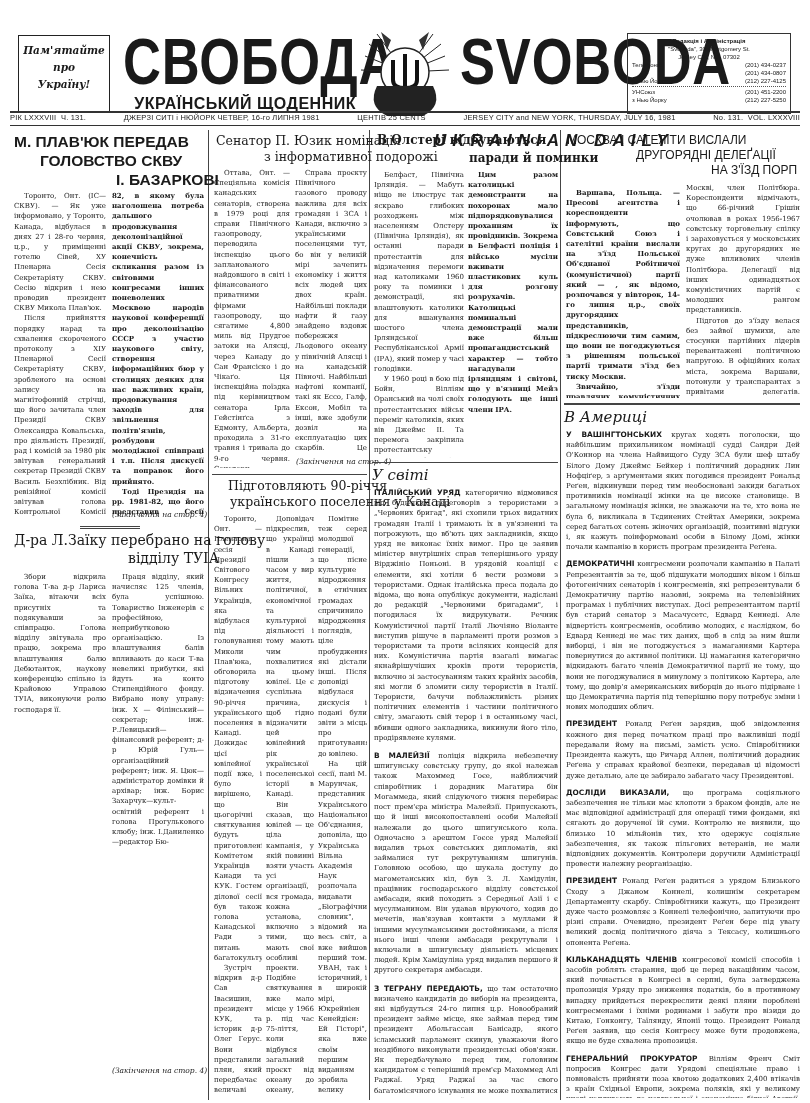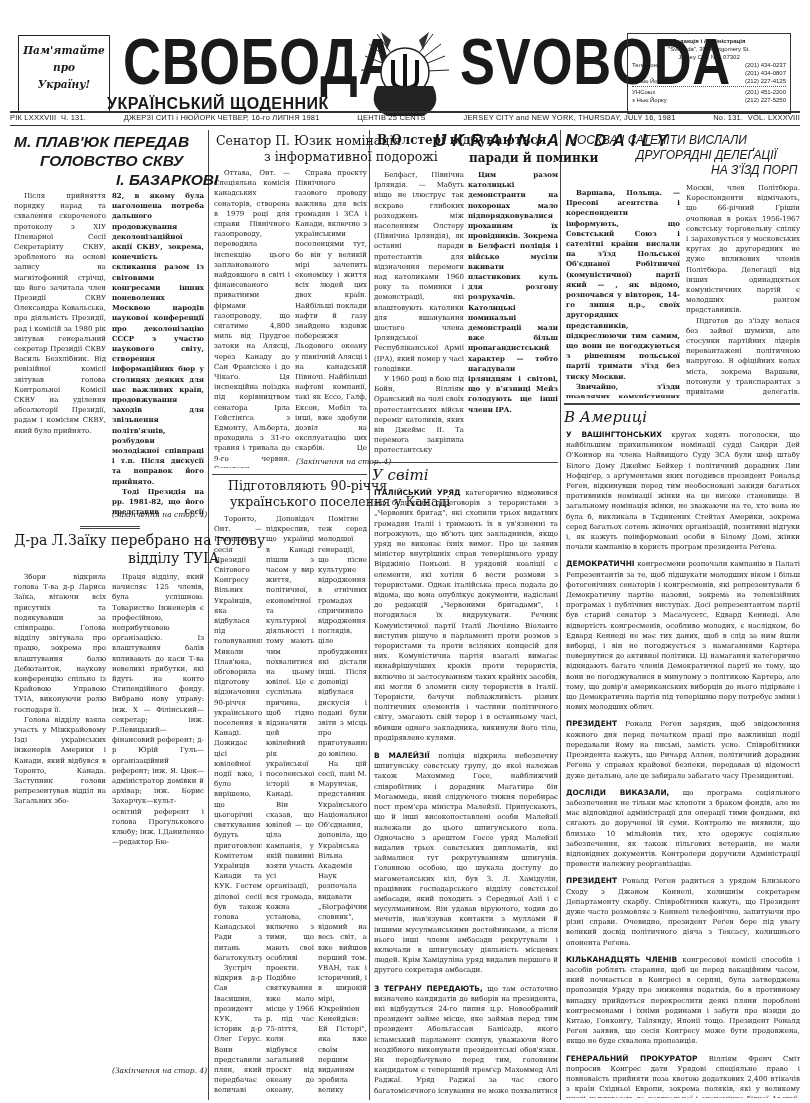--- a/index.html
+++ b/index.html
@@ -8,41 +8,41 @@
   .promo{left:18px;top:35px;width:92px;height:78px;border:1.5px solid #222;text-align:center;font-family:"DejaVu Serif",serif;font-style:italic;font-weight:bold;font-size:10.5px;line-height:17px;padding-top:6px;box-sizing:border-box;}
   .mast{font-family:"Liberation Sans",sans-serif;font-weight:bold;font-size:64px;letter-spacing:1px;line-height:64px;transform:scaleX(0.82);transform-origin:left top;}
   .mast-sub{font-family:"Liberation Sans",sans-serif;font-weight:bold;font-size:16px;letter-spacing:0.5px;}
   .mast-en{font-family:"Liberation Sans",sans-serif;font-weight:bold;font-style:italic;font-size:17px;letter-spacing:6px;}
   .emblem{left:357px;top:26px;width:96px;height:92px;}
   .contact{left:627px;top:33px;width:164px;height:81px;border:1.5px solid #333;font-family:"Liberation Sans",sans-serif;font-size:6px;line-height:8px;padding:3px 4px;box-sizing:border-box;}
   .contact .c-title{text-align:center;font-weight:bold;}
   .contact .c-row{display:flex;justify-content:space-between;}
   .rule{left:10px;width:790px;height:0;border-top:1.5px solid #333;}
   .dateline{left:10px;top:113px;width:790px;display:flex;justify-content:space-between;font-family:"Liberation Sans",sans-serif;font-size:7.5px;letter-spacing:0.2px;}
-  .head-sans{font-family:"Liberation Sans",sans-serif;font-weight:bold;font-style:italic;}
+  .head-sans{font-family:"Liberation Sans",sans-serif;font-weight:bold;}
   .head-serif{font-family:"DejaVu Serif",serif;}
   .col{position:absolute;overflow:hidden;font-size:7px;line-height:10.2px;text-align:justify;}
   .col p{margin:0;text-indent:10px;}
   .vrule{position:absolute;width:0;border-left:1px solid #444;}
   .hrule{position:absolute;height:0;border-top:1px solid #444;}
   .cont{font-style:italic;font-size:7.5px;}
   .section-title{font-family:"DejaVu Serif",serif;font-style:italic;font-size:15px;}
   .caps{font-weight:bold;font-family:"DejaVu Sans",sans-serif;font-size:7.4px;}
 </style>
 </head>
 <body>
 
 <div class="abs promo">
   <div>Пам'ятайте</div>
   <div>про</div>
   <div>Україну!</div>
 </div>
 
 <div class="abs mast" style="left:123px;top:30px;">СВОБОДА</div>
-<div class="abs mast-sub" style="left:80px;top:95px;width:276px;text-align:center;">УКРАЇНСЬКИЙ ЩОДЕННИК</div>
+<div class="abs mast-sub" style="left:80px;top:95px;width:276px;text-align:right;">УКРАЇНСЬКИЙ ЩОДЕННИК</div>
 
 <div class="abs emblem">
   <svg width="96" height="92" viewBox="0 0 96 92">
     <g stroke="#222" stroke-width="1">
       <line x1="48" y1="46" x2="8" y2="30"></line>
         <line x1="48" y1="46" x2="12" y2="18"></line>
       <line x1="48" y1="46" x2="20" y2="8"></line>
         <line x1="48" y1="46" x2="88" y2="30"></line>
       <line x1="48" y1="46" x2="84" y2="18"></line>
         <line x1="48" y1="46" x2="76" y2="8"></line>
@@ -99,36 +99,36 @@
 
 <div class="vrule" style="left:208px;top:130px;height:970px;"></div>
 <div class="vrule" style="left:369px;top:130px;height:970px;"></div>
 <div class="vrule" style="left:560px;top:130px;height:970px;"></div>
 
 <div class="abs head-sans" style="left:14px;top:132px;font-size:15.5px;line-height:19px;">М. ПЛАВ'ЮК ПЕРЕДАВ</div>
 <div class="abs head-sans" style="left:40px;top:151px;font-size:15.5px;line-height:19px;">ГОЛОВСТВО СКВУ</div>
 <div class="abs head-sans" style="left:116px;top:170px;font-size:15.5px;line-height:19px;">І. БАЗАРКОВІ</div>
 
 <div class="col" style="left:14px;top:191px;width:92px;height:325px;">
+  <p>Торонто, Онт. (ІС—СКВУ). — Як уже інформовано, у Торонто, Канада, відбулася в днях 27 і 28-го червня, ц.р., у приміщенні готелю Сівей, ХУ Пленарна Сесія Секретаріяту СКВУ. Сесію відкрив і нею проводив президент СКВУ Микола Плав'юк.</p>
   <p>Після прийняття порядку нарад та схвалення скороченого протоколу з XIУ Пленарної Сесії Секретаріяту СКВУ, зробленого на основі запису на магнітофонній стрічці, що його зачитала член Президії СКВУ Олександра Ковальська, про діяльність Президії, рад і комісій за 1980 рік звітував генеральний секретар Президії СКВУ Василь Безхлібник. Від ревізійної комісії звітував голова Контрольної Комісії СКВУ на уділення абсолюторії Президії, радам і комісіям СКВУ, який було прийнято.</p>
 
 </div>
 <div class="col" style="left:112px;top:191px;width:92px;height:325px;font-weight:bold;">
   <p style="text-indent:0">82, в якому була наголошена потреба дальшого продовжування деколонізаційної акції СКВУ, зокрема, конечність скликання разом із світовими конгресами інших поневолених Москвою народів наукової конференції про деколонізацію СССР з участю наукового світу, створення інформаційних бюр у столицях деяких для нас важливих країн, продовжування заходів для звільнення політв'язнів, розбудови молодіжної співпраці і т.п. Після дискусії та поправок його прийнято.</p>
   <p>Тоді Президія на рр. 1981-82, що його представив Сесії президент СКВУ на другу каденцію Іван Базарко, після дискусії, внесень і деяких доповнень був прийнятий в цілості.</p>
 
 </div>
 <div class="abs cont" style="left:112px;top:510px;">(Закінчення на стор. 4)</div>
 <div class="hrule" style="left:80px;top:526px;width:60px;border-top:3px double #444;"></div>
 
 <div class="abs head-serif" style="left:14px;top:532px;font-size:14px;line-height:17px;">Д-ра Л.Заїку перебрано на голову</div>
 <div class="abs head-serif" style="left:128px;top:550px;font-size:14px;line-height:17px;">відділу ТУІА</div>
 <div class="col" style="left:14px;top:572px;width:92px;height:505px;">
   <p>Збори відкрила голова Т-ва д-р Лариса Заїка, вітаючи всіх присутніх та подякувавши за співпрацю. Голова відділу звітувала про працю, зокрема про влаштування балю Дебютанток, наукову конференцію спільно із Крайовою Управою ТУІА, виконуючи ролю господаря її.</p>
-  <p>Голова відділу взяла участь у Міжкрайовому Ізді українських інженерів Америки і Канади, який відбувся в Торонто, Канада. Заступник голови репрезентував відділ на Загальних збо-</p>
 </div>
 <div class="col" style="left:112px;top:572px;width:92px;height:490px;">
   <p>Праця відділу, який начисляє 125 членів, була успішною. Товариство Інженерів є професійною, неприбутковою організацією. Із влаштування балів впливають до каси Т-ва невеликі прибутки, які йдуть на конто Стипендійного фонду. Вибрано нову управу: інж. Х — Філінський—секретар; інж. Р.Левицький—фінансовий референт; д-р Юрій Гуль—організаційний референт; інж. Я. Цюк—адміністратор домівки й архівар; інж. Борис Захарчук—культ-освітній референт і голова Прогулькового клюбу; інж. І.Даниленко—редактор Бю-</p>
 </div>
 <div class="abs cont" style="left:112px;top:1066px;">(Закінчення на стор. 4)</div>
 
 <div class="abs head-serif" style="left:216px;top:133px;font-size:12.5px;line-height:15px;">Сенатор П. Юзик номінація</div>
 <div class="abs head-serif" style="left:264px;top:149px;font-size:12.5px;line-height:15px;">з інформативної подорожі</div>
 <div class="col" style="left:214px;top:168px;width:76px;height:300px;">
   <p>Оттава, Онт. — Спеціяльна комісія канадських сенаторів, створена в 1979 році для справи Північного газопроводу, переводила інспекцію цього запланованого найдовшого в світі і фінансованого приватними фірмами газопроводу, що сягатиме 4,800 миль від Прудгое затоки на Алясці, через Канаду до Сан Франсіско і до Чікаґо. Ця інспекційна поїздка під керівництвом сенатора Ірла Гейстінґса з Едмонту, Альберта, проходила з 31-го травня і тривала до 9-го червня. Сенатори зустрічались з урядовцями провінцій, членами кабінету і стейтової леґісляри Аляски, і з провідними індіян, метисів та ескимосів. При кінці цієї поїздки він відлетів просто на Ню Йорк і далі на Союзівку, де від 8-го до 12-го червня проходили річні наради Головного Уряду Українського Народного Союзу. Сенатор — як відомо — є директором УНС на Канаду.</p>

